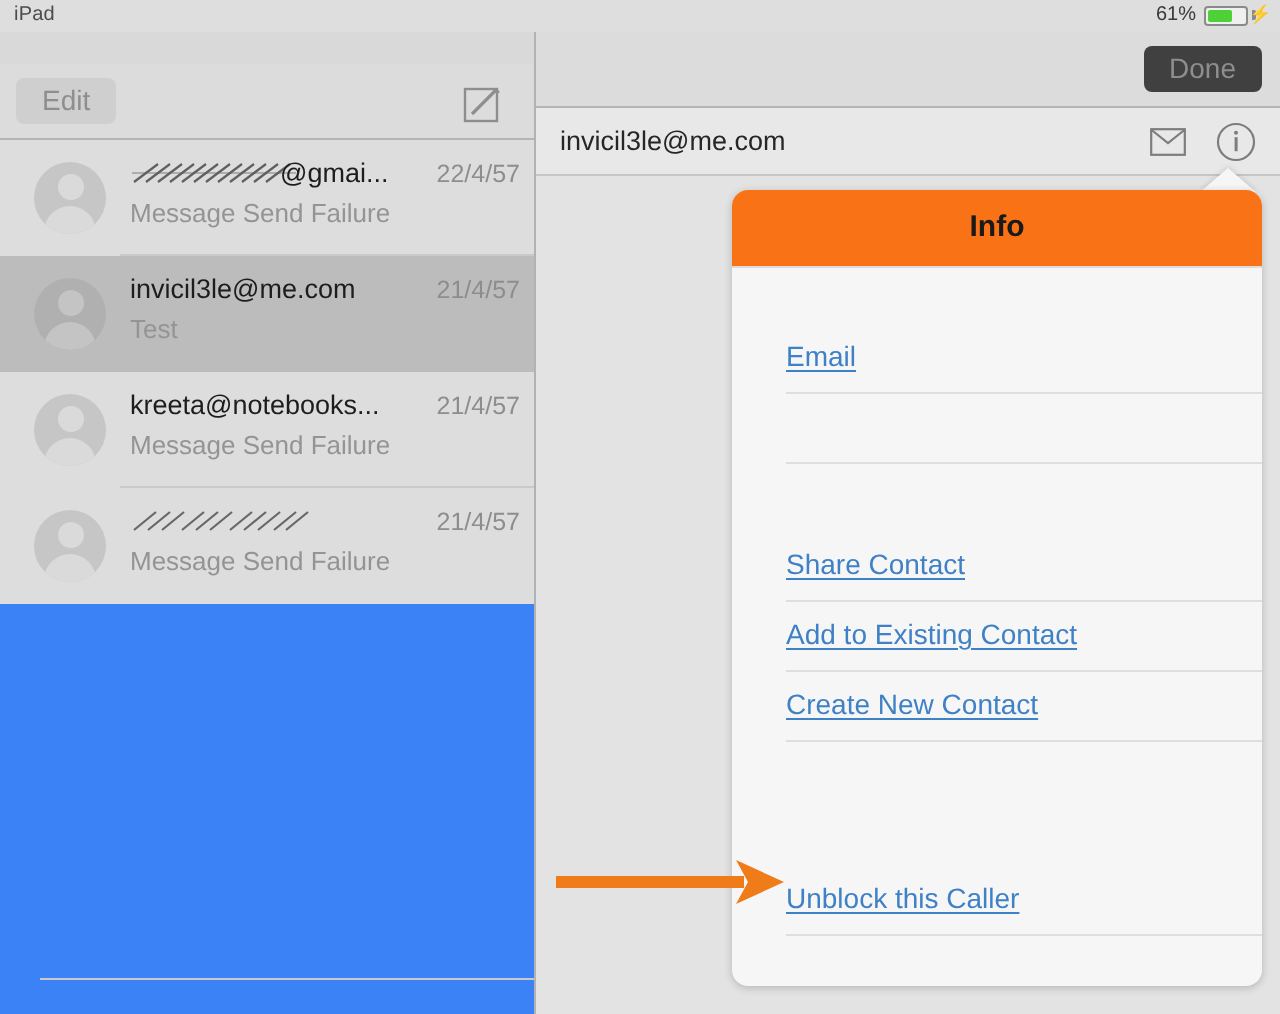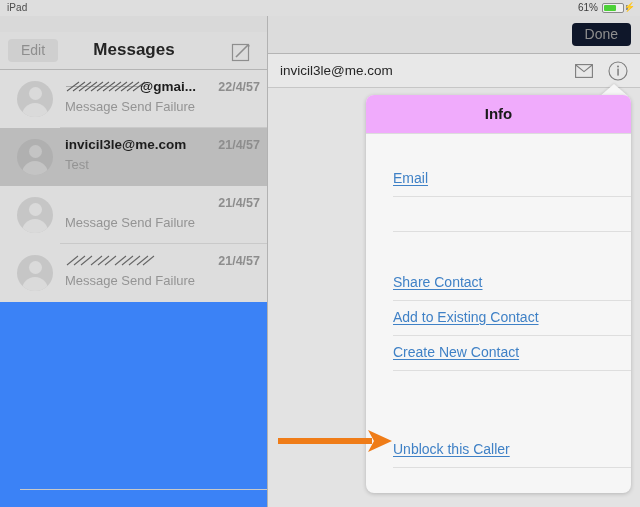--- a/index.html
+++ b/index.html
@@ -163,33 +163,32 @@
     background: #dadada;
   }
   .msg-row.selected .avatar { background: #b0b0b0; }
   .msg-row.selected .avatar .head,
   .msg-row.selected .avatar .body { background: #c4c4c4; }
 
   .msg-name {
     position: absolute;
     left: 65px; top: 9px;
     font-size: 13.5px;
-    font-weight: bold;
+    font-weight: normal;
     color: #1d1d1d;
     white-space: nowrap;
     overflow: hidden;
     max-width: 145px;
     text-align: center;
   }
   .msg-date {
     position: absolute;
     right: 8px; top: 10px;
     font-size: 12.5px;
     color: #8d8d8d;
-    font-weight: bold;
   }
   .msg-preview {
     position: absolute;
     left: 65px; top: 29px;
     font-size: 13px;
     color: #949494;
     white-space: nowrap;
   }
 
   
@@ -235,21 +234,21 @@
     left: 0; top: 0;
     width: 372px; height: 38px;
     background: #dcdcdc;
     border-bottom: 1px solid #b4b4b4;
     box-sizing: border-box;
   }
   .done-btn {
     position: absolute;
     right: 9px; top: 7px;
     padding: 3px 13px 4px 13px;
-    background: #0f172a;
+    background: #404040;
     border-radius: 4px;
     font-size: 14px;
     color: #8e8e8e;
     line-height: 16px;
   }
   .to-bar {
     position: absolute;
     left: 0; top: 38px;
     width: 372px; height: 34px;
     background: #e8e8e8;
@@ -305,21 +304,21 @@
     width: 0; height: 0;
     border-left: 14px solid transparent;
     border-right: 14px solid transparent;
     border-bottom: 12px solid #f6f6f6;
     filter: drop-shadow(0 -1px 1px rgba(0,0,0,0.10));
   }
   .pop-header {
     position: relative;
     height: 38px;
     border-bottom: 1px solid #dcdcdc;
-    background: #f0abfc;
+    background: #f97316;
   }
   .pop-title {
     position: absolute;
     left: 0; top: 10px;
     width: 265px;
     text-align: center;
     font-size: 15px;
     font-weight: bold;
     color: #1a1a1a;
   }
@@ -365,21 +364,20 @@
     <span class="battery">
       <span class="battery-fill"></span>
     </span>
     <span class="battery-cap"></span>
     <span class="bolt">⚡</span>
   </div>
 
   <div class="sidebar">
     <div class="sidebar-nav">
       <div class="edit-btn">Edit</div>
-      <div class="sidebar-title">Messages</div>
       <div class="compose-btn">
         <svg width="21" height="21" viewBox="0 0 21 21">
           <rect x="1.5" y="3.5" width="16" height="16" fill="none" stroke="#8e8e8e" stroke-width="1.2"></rect>
           <line x1="5" y1="16" x2="17" y2="4" stroke="#8e8e8e" stroke-width="1.6"></line>
           <polygon points="17,3 19,5 17.5,6 15.8,4.3" fill="#8e8e8e"></polygon>
         </svg>
       </div>
     </div>
 
     <div class="msg-list">
@@ -411,20 +409,21 @@
         <div class="msg-name">invicil3le@me.com</div>
         <div class="msg-date">21/4/57</div>
         <div class="msg-preview">Test</div>
       </div>
 
       <div class="msg-row">
         <div class="avatar">
             <span class="head"></span>
             <span class="body"></span>
           </div>
+        <div class="msg-name">kreeta@notebooks...</div>
         <div class="msg-date">21/4/57</div>
         <div class="msg-preview">Message Send Failure</div>
         <div class="msg-sep"></div>
       </div>
 
       <div class="msg-row">
         <div class="avatar">
             <span class="head"></span>
             <span class="body"></span>
           </div>

